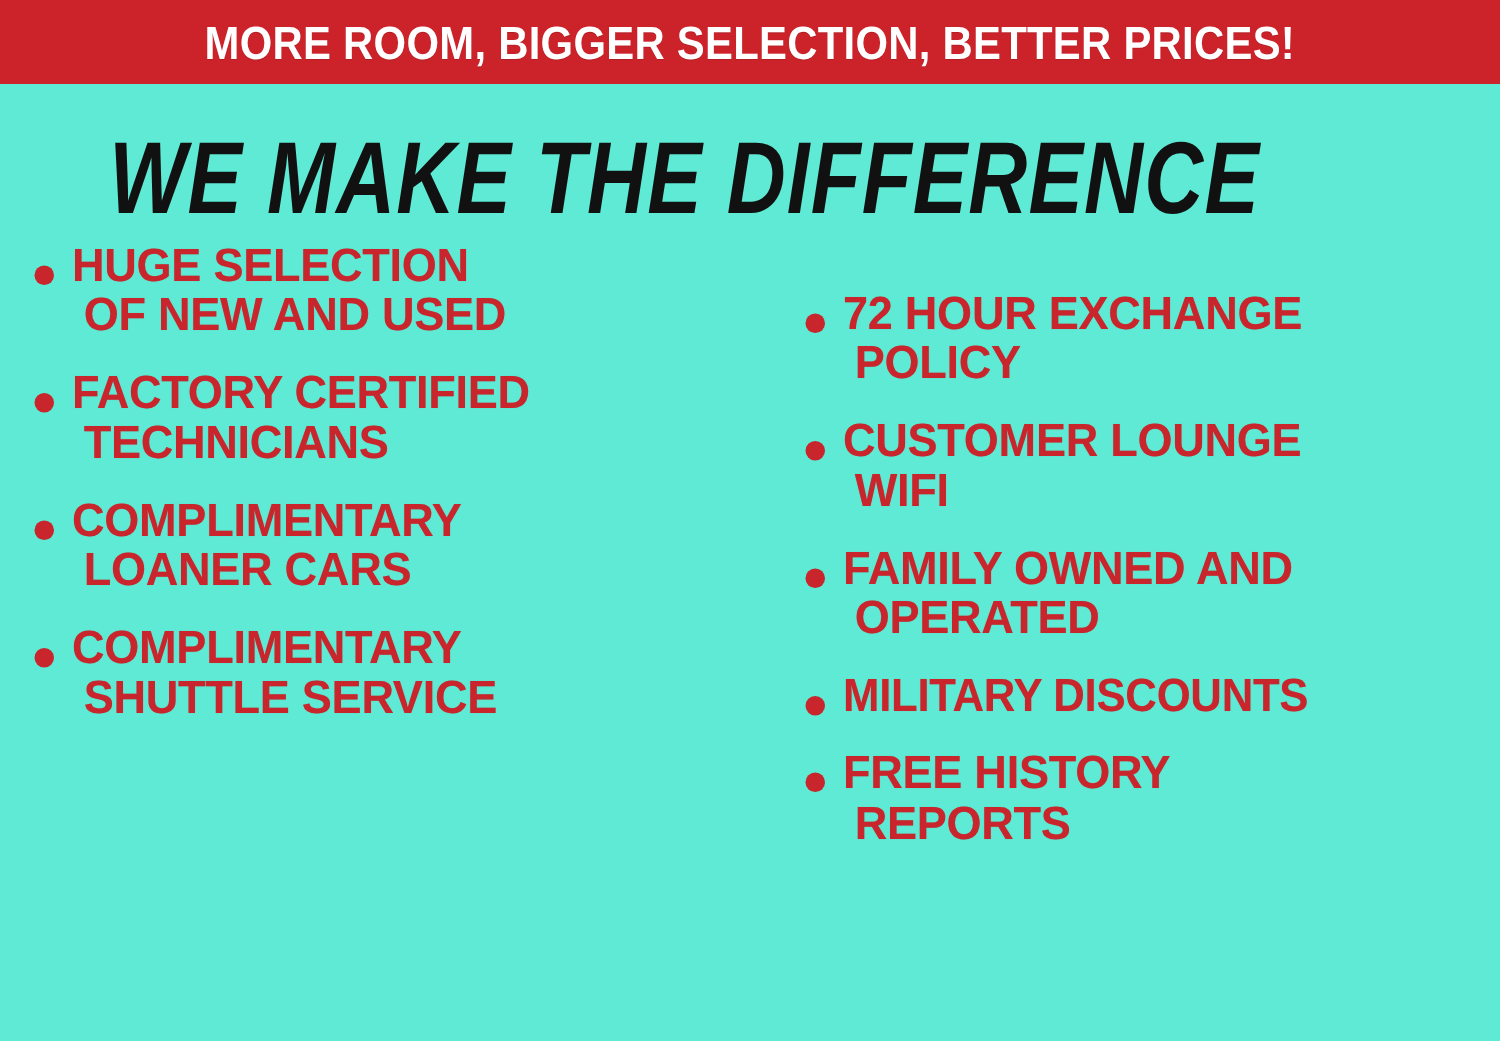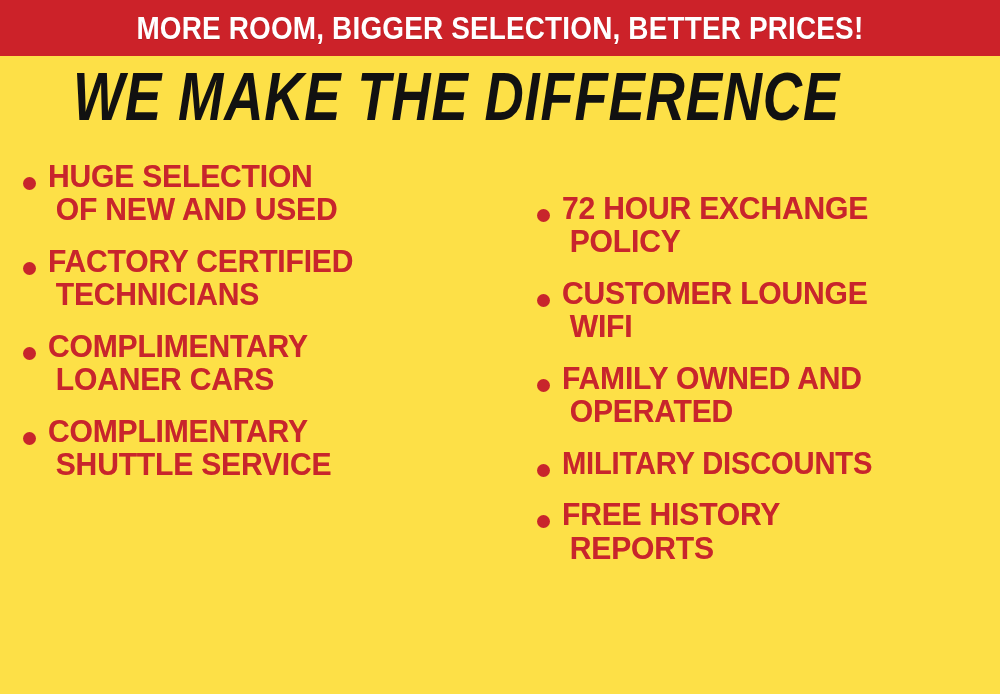--- a/index.html
+++ b/index.html
@@ -9,21 +9,21 @@
     background: #ffffff;
   }
   body {
     font-family: "Liberation Sans", sans-serif;
   }
 
   .poster {
     position: relative;
     width: 1000px;
     height: 694px;
-    background: #fde047;
+    background: #5eead4;
     overflow: hidden;
   }
 
   
   .banner {
     position: absolute;
     left: 0;
     top: 0;
     width: 1000px;
     height: 56px;
@@ -42,25 +42,25 @@
     transform: scaleX(0.90);
     transform-origin: center center;
     white-space: nowrap;
     text-shadow: 0 1px 0 rgba(0,0,0,0.12);
   }
 
   
   .headline-wrap {
     position: absolute;
     left: 0;
-    top: 62px;
+    top: 80px;
     width: 912px;
     height: 78px;
     display: flex;
-    align-items: flex-start;
+    align-items: center;
     justify-content: center;
   }
   .headline {
     color: #111111;
     font-family: "Liberation Sans", sans-serif;
     font-weight: bold;
     font-style: italic;
     font-size: 68px;
     line-height: 1;
     white-space: nowrap;

